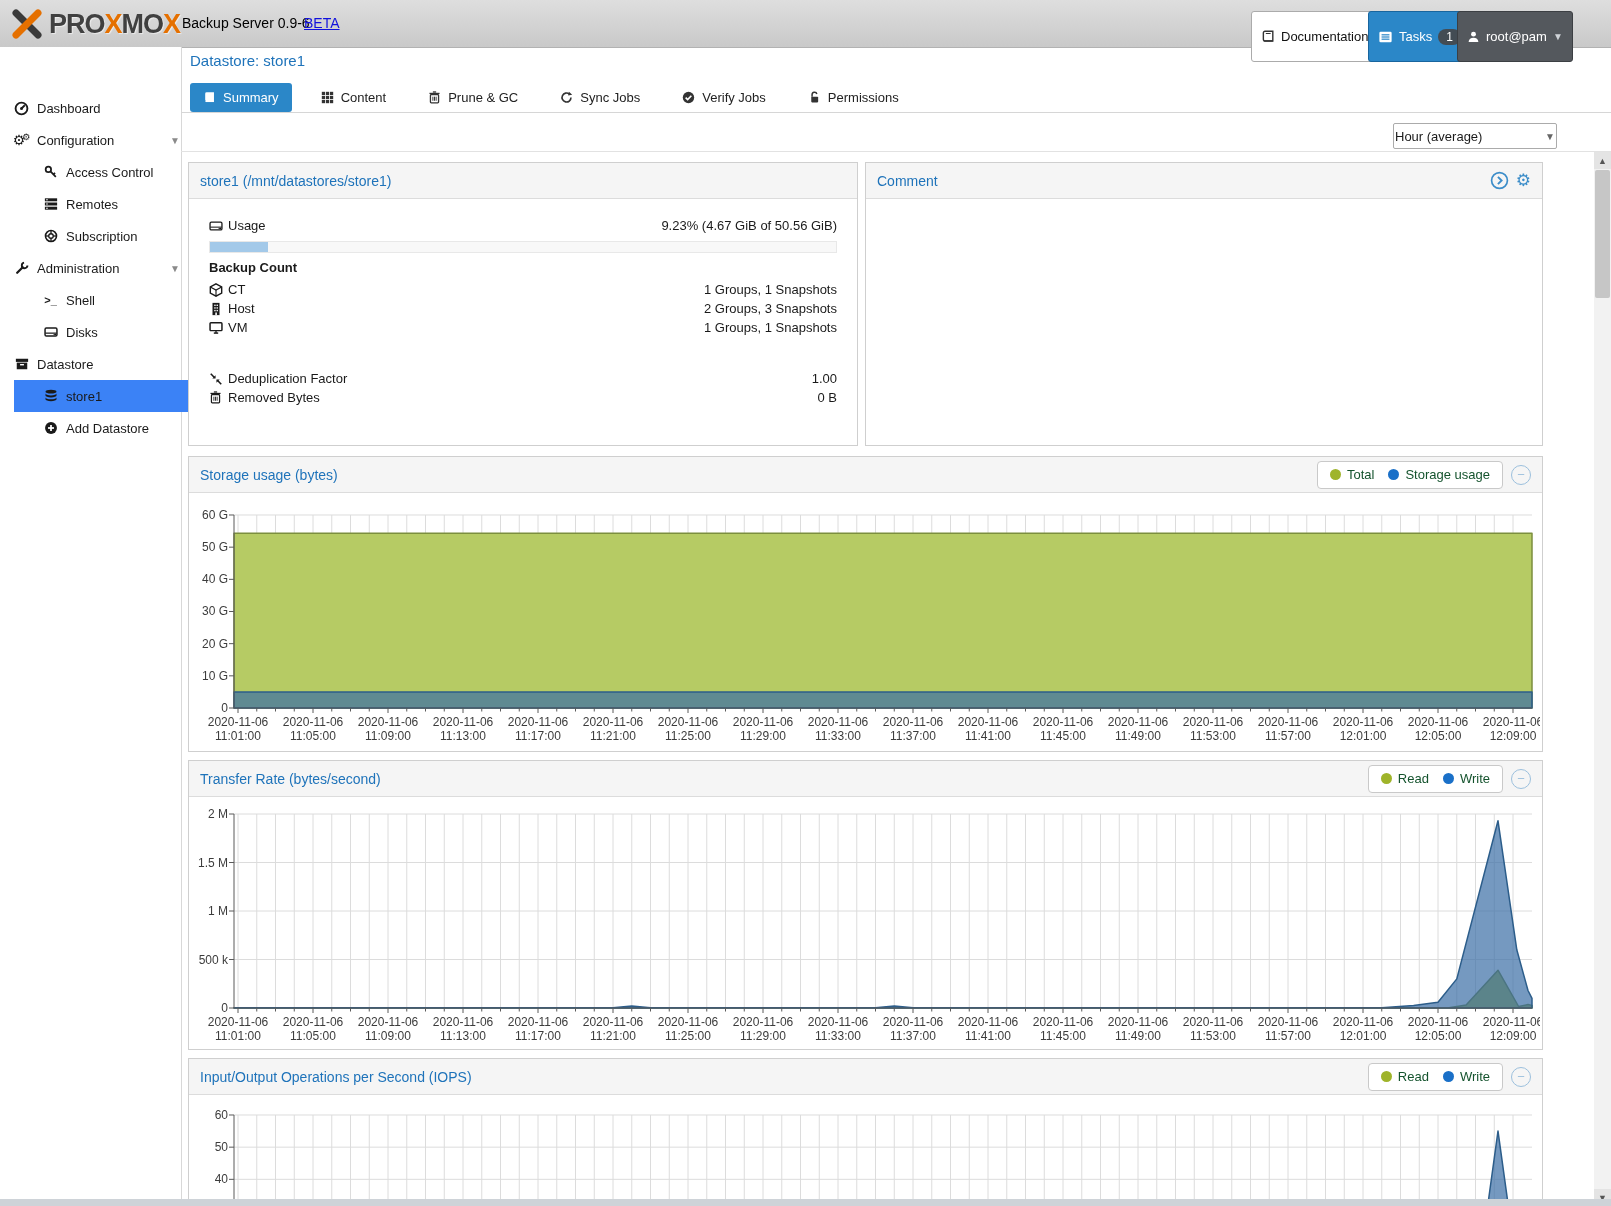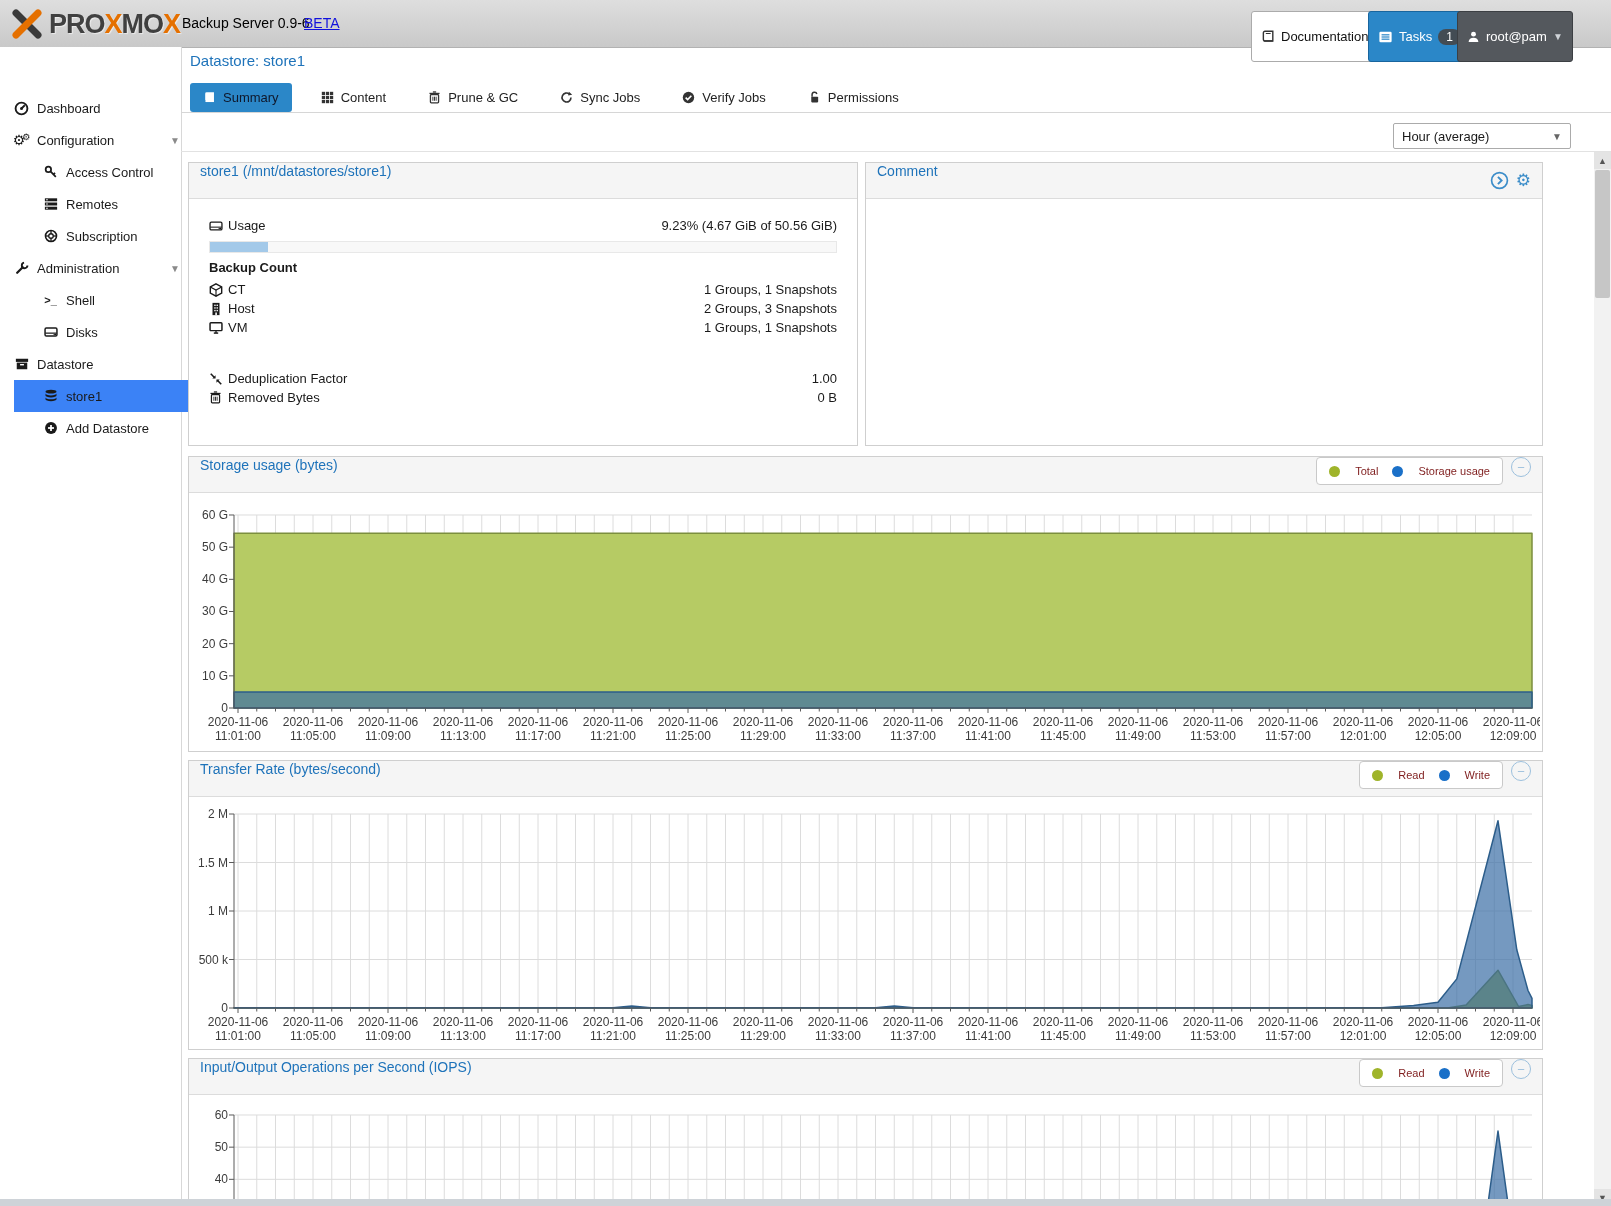--- a/index.html
+++ b/index.html
@@ -24,42 +24,42 @@
   .nav-item{position:absolute;left:0;width:181px;height:32px;display:flex;align-items:center;cursor:pointer;}
   .nav-item.sel{background:#3b82f6;}
   .nav-ico{display:inline-flex;width:17px;justify-content:center;margin-right:7px;}
   .d0{padding-left:13px;} .d1{padding-left:28px;margin-left:14px;}
   .nav-arrow{position:absolute;right:14px;color:#8a8a8a;font-size:10px;}
   .gearglyph{font-size:14px;line-height:1;}
   
   .page-title{left:190px;top:52px;font-size:15px;color:#1e73ba;}
   #tabs{left:190px;top:83px;display:flex;gap:16px;align-items:center;height:29px;}
   .tab{display:flex;align-items:center;gap:7px;padding:0 13px;height:29px;border-radius:3px;cursor:pointer;color:#222;}
-  .tab.active{background:#2b87c8;color:#0f172a;}
+  .tab.active{background:#2b87c8;color:#ffffff;}
   .tabline{left:181px;top:112px;width:1430px;height:1px;background:#d6d6d6;}
   .toolline{left:181px;top:151px;width:1430px;height:1px;background:#e2e2e2;}
   .select{left:1393px;top:123px;width:160px;height:24px;background:#fff;border:1px solid #ababab;border-radius:2px;
-          display:flex;align-items:center;justify-content:space-between;padding:0 8px;cursor:pointer;font-size:13px;}
+          display:flex;align-items:center;justify-content:space-between;padding:0 1px;cursor:pointer;font-size:13px;}
   
   .panel{position:absolute;border:1px solid #cfcfcf;background:#fff;}
   .phead{position:absolute;left:0;right:0;top:0;height:36px;background:#f5f5f5;border-bottom:1px solid #dcdcdc;
-         display:flex;padding:0 11px;box-sizing:border-box;}
+         display:flex;align-items:center;padding:0 11px;box-sizing:border-box;}
   .ptitle{color:#1e73ba;font-size:14px;}
   .hicons{margin-left:auto;display:flex;gap:7px;align-items:center;}
   
   .rowline{position:absolute;left:20px;right:20px;height:17px;display:flex;align-items:center;}
   .rowline .lico{width:19px;display:inline-flex;}
   .rowline .val{margin-left:auto;}
   .sect{font-weight:bold;}
   .pbar{position:absolute;left:20px;right:20px;top:78px;height:10px;background:#f8f8f8;border:1px solid #e8e8e8;}
   .pfill{height:100%;background:#a3c9e9;}
   
   .legend{margin-left:auto;display:flex;align-items:center;gap:14px;border:1px solid #c9c9c9;border-radius:4px;
           background:#fff;height:26px;padding:0 12px;}
-  .leg-item{display:flex;align-items:center;gap:15px;font-size:11px;color:#7f1d1d;cursor:pointer;}
+  .leg-item{display:flex;align-items:center;gap:6px;font-size:13px;color:#14532d;cursor:pointer;}
   .leg-dot{width:11px;height:11px;border-radius:50%;display:inline-block;}
   .collapse-btn{width:18px;height:18px;border:1px solid #9cc0dd;border-radius:50%;color:#9cc0dd;display:flex;
           align-items:center;justify-content:center;font-size:13px;margin-left:8px;cursor:pointer;line-height:1;}
   .ylabels{position:absolute;left:0;width:39px;}
   .ytick{position:absolute;right:0;width:39px;text-align:right;font-size:12px;color:#3c3c3c;}
   .xlabels{position:absolute;left:0;width:1351px;height:34px;overflow:hidden;}
   .xtick{position:absolute;width:80px;text-align:center;font-size:12px;color:#3c3c3c;line-height:1.2;}
   svg.chart{position:absolute;left:0;}
   
   #sb{left:1594px;top:152px;width:17px;height:1054px;background:#f2f2f2;}

